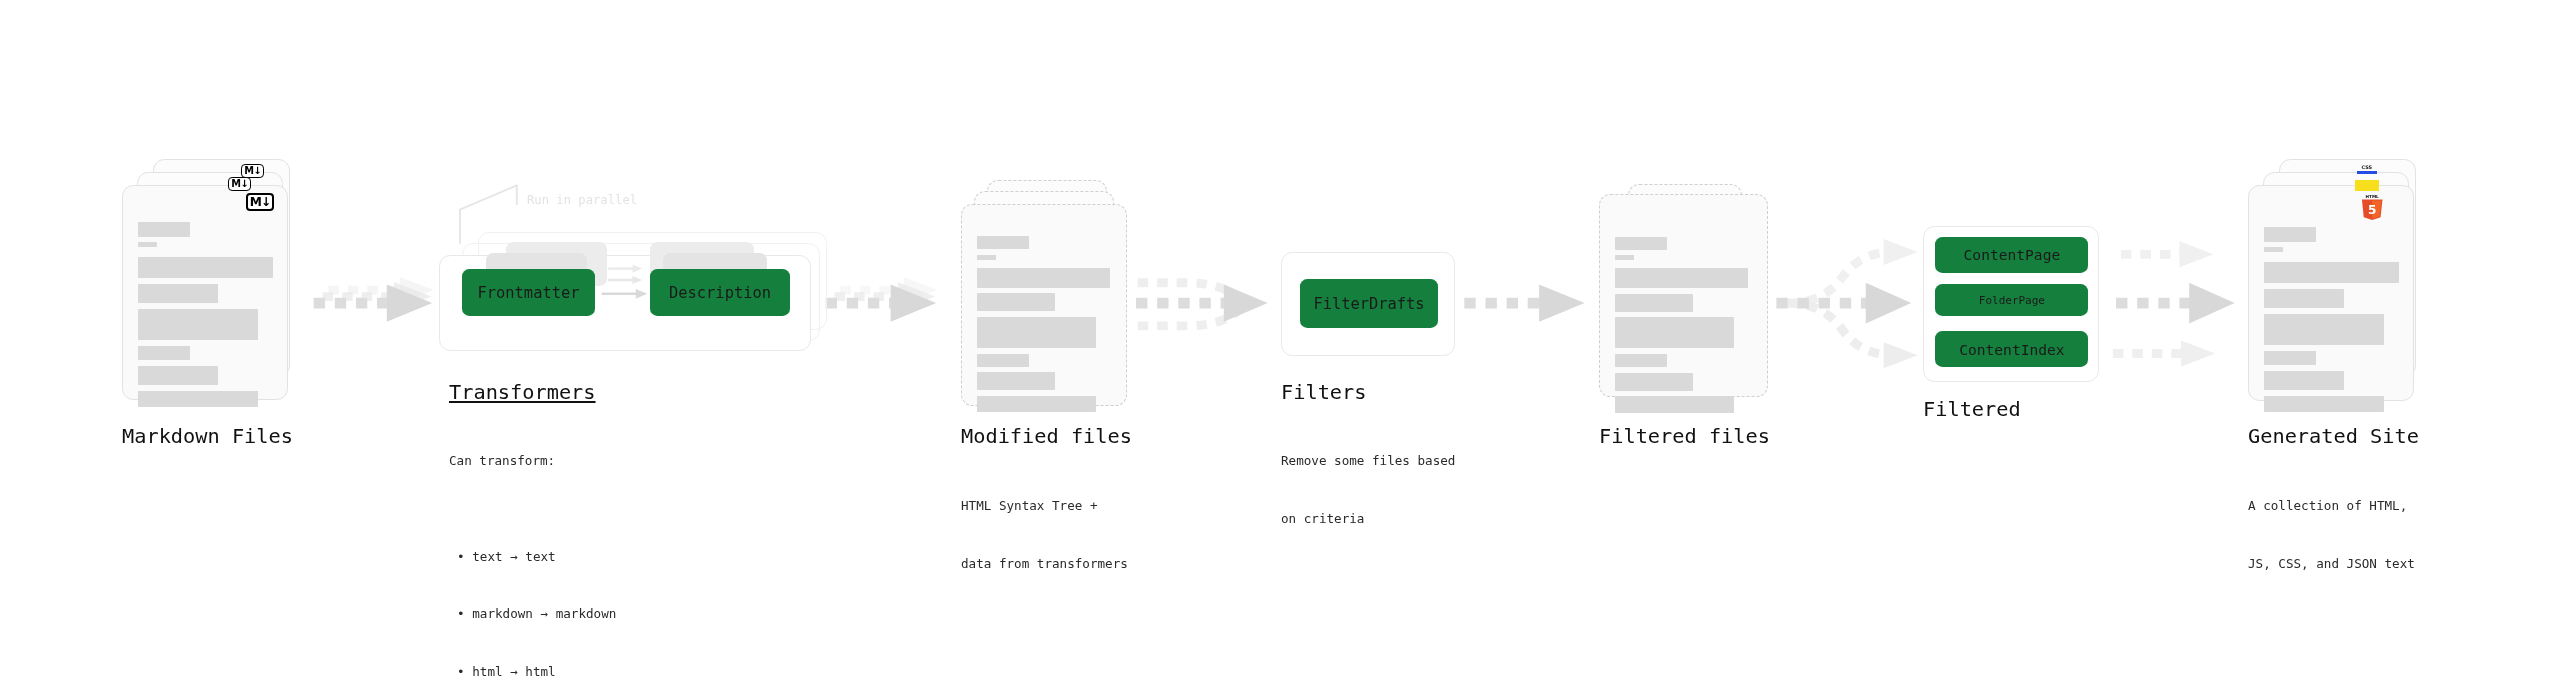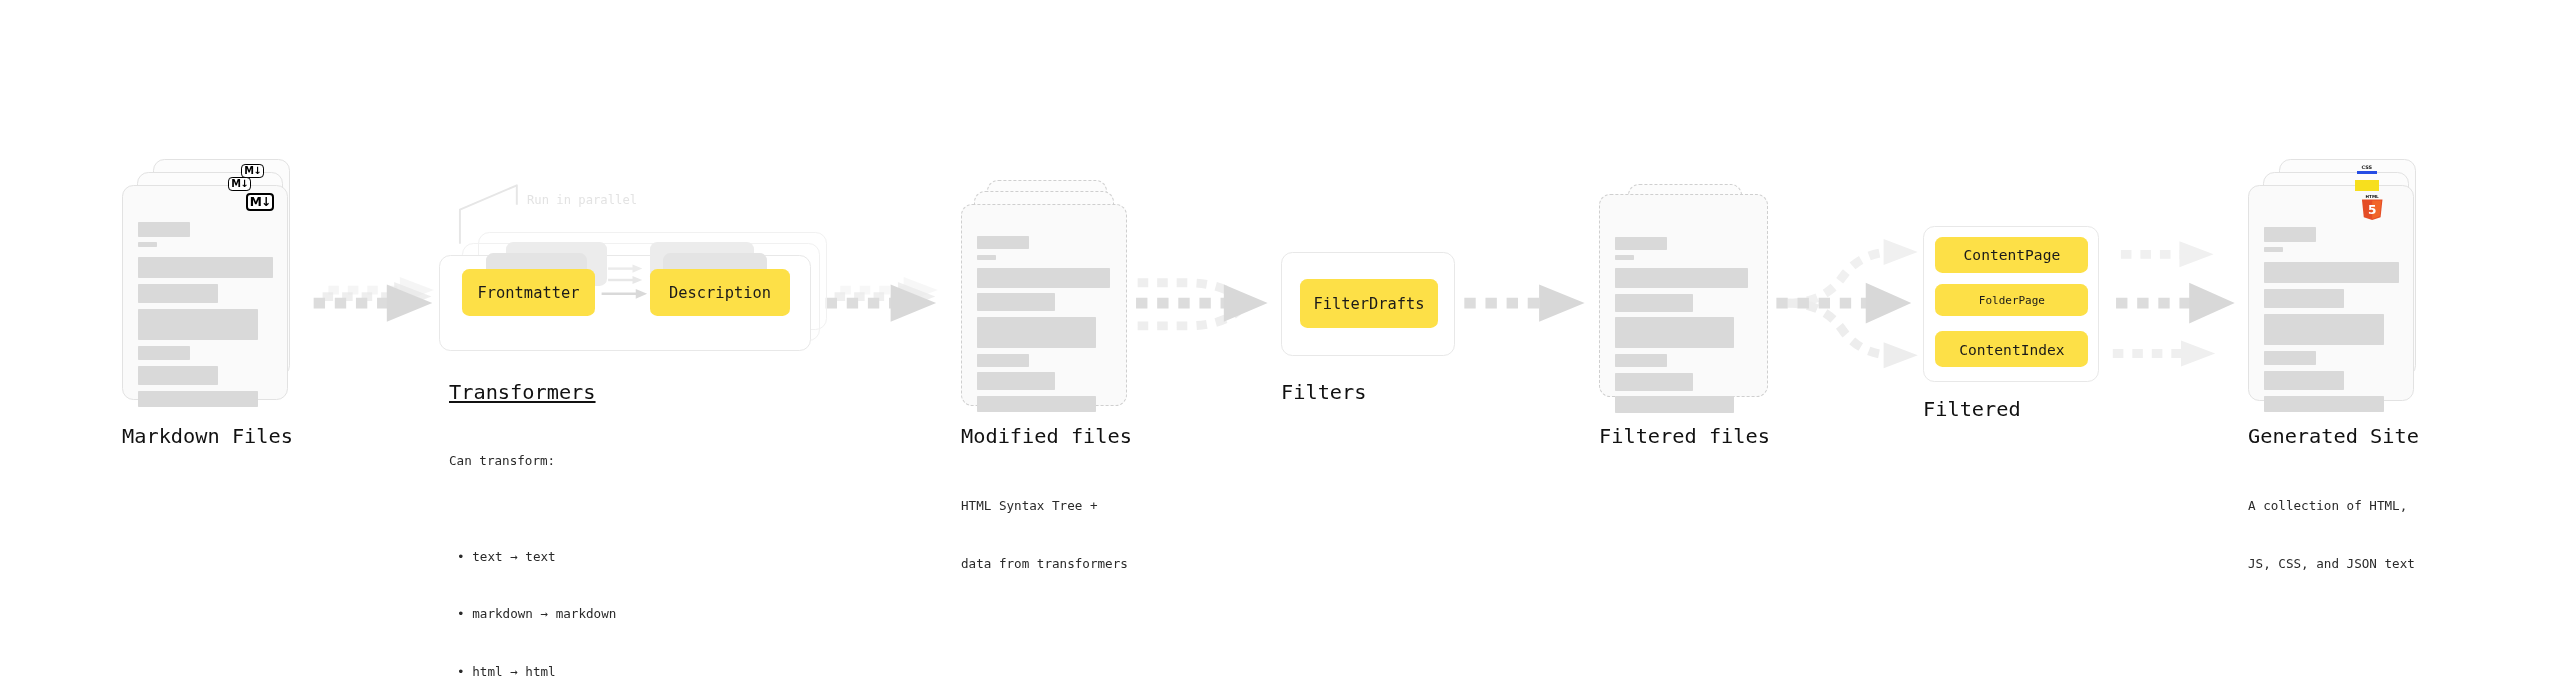--- a/index.html
+++ b/index.html
@@ -59,21 +59,21 @@
     background: #ffffff;
     border: 1.6px solid #e8e8e8;
     border-radius: 11.4px;
   }
   .group.g-back {
     background: rgba(255,255,255,0.0);
     border-color: #f1f1f1;
   }
   .chip {
     position: absolute;
-    background: #fde047;
+    background: #15803d;
     border-radius: 7.3px;
     display: flex; align-items: center; justify-content: center;
     font-size: 15.4px; color: #1a1a1a;
     font-family: "DejaVu Sans Mono", "Liberation Mono", monospace;
     white-space: nowrap;
   }
   .chip.ghost1 { background: #ececec; color: transparent; }
   .chip.ghost2 { background: #e4e4e4; color: transparent; }
 
   
@@ -257,20 +257,24 @@
   <div class="title" style="left:961px; top:424px;">Modified files</div>
   <div class="sub" style="left:961px; top:458px;">
     <div>HTML Syntax Tree +</div>
     <div>data from transformers</div>
   </div>
 
   <div class="group node" style="left:1281px; top:252px; width:174px; height:104px;">
     <div class="chip" style="left:18px; top:26px; width:138px; height:49px;">FilterDrafts</div>
   </div>
   <div class="title" style="left:1281px; top:380px;">Filters</div>
+  <div class="sub" style="left:1281px; top:413px;">
+    <div>Remove some files based</div>
+    <div>on criteria</div>
+  </div>
 
   <div class="card-stack node" style="left:1599px; top:184px;">
     <div class="card dashed" style="left:29px; top:0px;  width:114px; height:200px; background:#fcfcfc;"></div>
     <div class="card dashed" style="left:0px;  top:9.8px; width:169px; height:203px;">
       <div class="bars" style="top:42px;">
         <div class="bar" style="width:52px;  height:13px;"></div>
         <div class="bar" style="width:19.5px;  height:4.9px; margin-bottom:8.1px;"></div>
         <div class="bar" style="width:133px; height:19.5px;"></div>
         <div class="bar" style="width:78px;  height:18px;"></div>
         <div class="bar" style="width:119px; height:31px;"></div>

